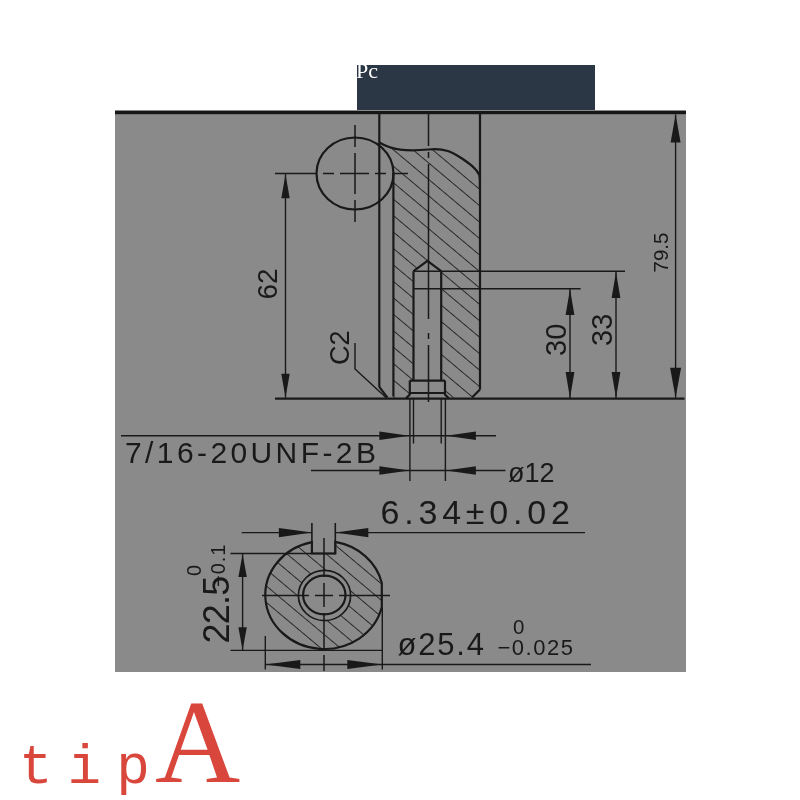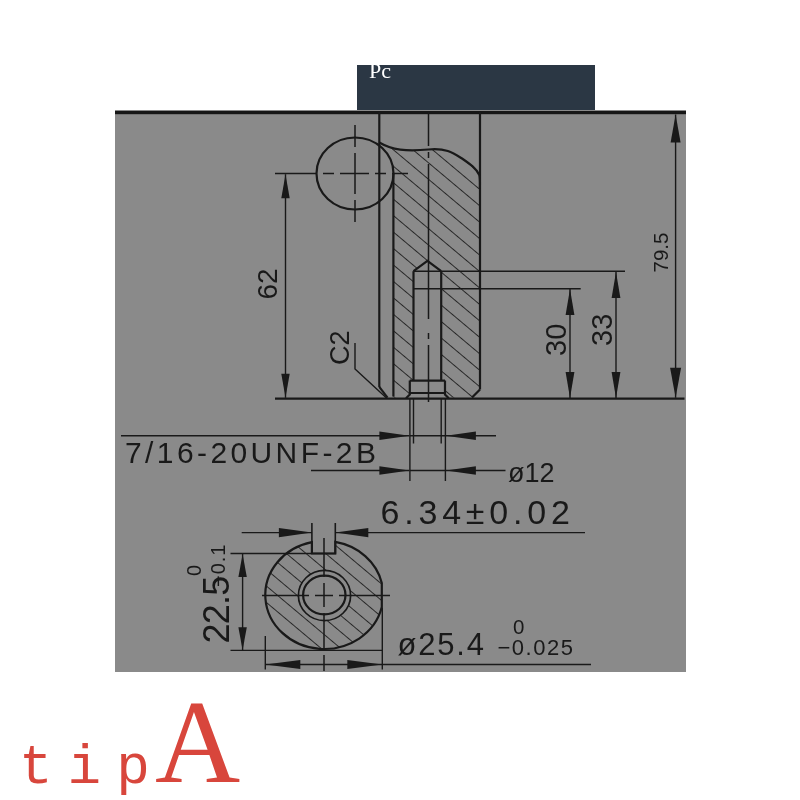--- a/index.html
+++ b/index.html
@@ -1,17 +1,17 @@
 <!DOCTYPE html>
 <html><head><meta charset="utf-8">
 <style>
 html,body{margin:0;padding:0;width:800px;height:800px;background:#ffffff;
 font-family:"Liberation Sans",sans-serif;}
 #bar{position:absolute;left:357px;top:65px;width:238px;height:45px;background:#2b3744;}
-#bar span{position:absolute;left:-1px;top:-7px;color:#fff;font-family:"Liberation Serif",serif;font-size:22px;margin-left:13px;}
+#bar span{position:absolute;left:-1px;top:-7px;color:#fff;font-family:"Liberation Serif",serif;font-size:22px;}
 #draw{position:absolute;left:115px;top:110px;filter:blur(0.5px);}
 #tip{position:absolute;left:19px;top:736px;color:#d8463c;font-family:"Liberation Mono",monospace;
 font-size:56px;letter-spacing:15px;}
 #bigA{position:absolute;left:155px;top:684px;color:#d8463c;font-family:"Liberation Serif",serif;font-size:118px;line-height:1;}
 </style></head>
 <body>
 <div id="bar">
     <span>Pc</span>
   </div>
 <svg id="draw" width="571" height="562" viewBox="115 110 571 562">

